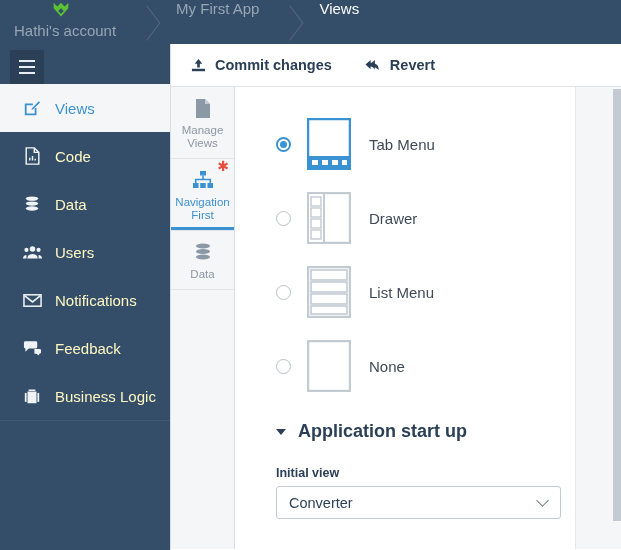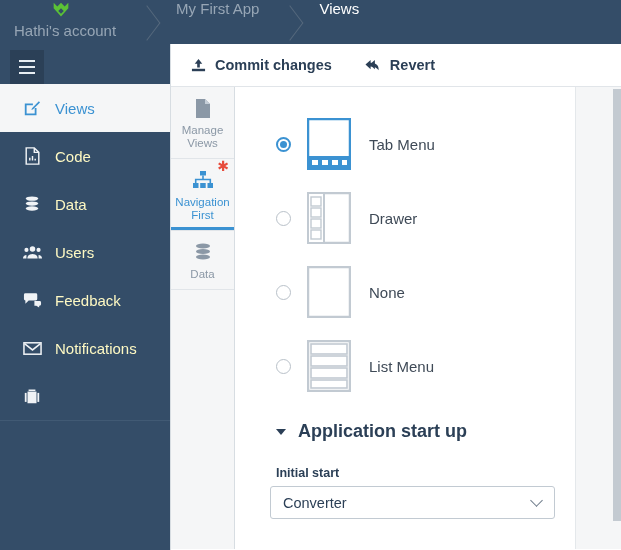--- a/index.html
+++ b/index.html
@@ -207,21 +207,21 @@
     cursor: pointer;
   }
   .section-title {
     font-size: 18px; font-weight: bold; color: #2b3f56;
   }
   .field-label {
     padding: 14px 0 6px 22px;
     font-size: 12.5px; font-weight: bold; color: #2b3f56;
   }
   .select-box {
-    margin-left: 16px;
+    margin-left: 22px;
     width: 285px; height: 33px;
     border: 1px solid #c2cad2;
     border-radius: 3px;
     background: #fff;
     display: flex; align-items: center;
     padding: 0 10px 0 12px;
     cursor: pointer;
   }
   .select-val { flex: 1; font-size: 14.5px; color: #2b3f56; }
   .select-chev {
@@ -322,47 +322,48 @@
         <path d="M0 16 c0-2.6 1.6-4 4-4 v4 Z" fill="#f0f3f6"></path>
         <path d="M22 16 c0-2.6-1.6-4-4-4 v4 Z" fill="#f0f3f6"></path>
       </svg>
     </span>
     <span>Users</span>
   </div>
 
 
   <div class="nav-item">
     <span class="nav-ico">
+      <svg width="19" height="15" viewBox="0 0 20 15">
+        <rect x="1" y="1.5" width="18" height="12" fill="none" stroke="#f0f3f6" stroke-width="1.6"></rect>
+        <path d="M1.6 2.4 L10 9 L18.4 2.4" fill="none" stroke="#f0f3f6" stroke-width="1.6"></path>
+      </svg>
+    </span>
+    <span>Notifications</span>
+  </div>
+
+  <div class="nav-item">
+    <span class="nav-ico">
       <svg width="19" height="16" viewBox="0 0 20 16">
         <path d="M1 2.5 a1.5 1.5 0 0 1 1.5-1.5 h11 a1.5 1.5 0 0 1 1.5 1.5 v4.5 a1.5 1.5 0 0 1-1.5 1.5 H6 L2.5 12 V8.5 H2.5 a1.5 1.5 0 0 1-1.5-1.5 Z" fill="#f0f3f6"></path>
         <path d="M12 9 h5.5 a1.5 1.5 0 0 1 1.5 1.5 v2 a1.5 1.5 0 0 1-1.5 1.5 H17 v2 L14 14 h-2 Z" fill="#f0f3f6"></path>
       </svg>
     </span>
     <span>Feedback</span>
-  </div>
-
-  <div class="nav-item">
-    <span class="nav-ico">
-      <svg width="19" height="15" viewBox="0 0 20 15">
-        <rect x="1" y="1.5" width="18" height="12" fill="none" stroke="#f0f3f6" stroke-width="1.6"></rect>
-        <path d="M1.6 2.4 L10 9 L18.4 2.4" fill="none" stroke="#f0f3f6" stroke-width="1.6"></path>
-      </svg>
-    </span>
-    <span>Notifications</span>
   </div>
 
   <div class="nav-item">
     <span class="nav-ico">
       <svg width="18" height="17" viewBox="0 0 20 18">
         <path d="M7 3 v-1 h6 v1" fill="none" stroke="#f0f3f6" stroke-width="1.6"></path>
         <rect x="5" y="3.5" width="10" height="13" fill="#f0f3f6"></rect>
         <rect x="2" y="5" width="2" height="10" fill="#f0f3f6"></rect>
         <rect x="16" y="5" width="2" height="10" fill="#f0f3f6"></rect>
       </svg>
     </span>
+    <span>Business Logic</span>
   </div>
 
   <div class="nav-divider"></div>
 
 </div>
 
 <div id="content">
 
   <div id="toolbar">
     <div class="tool-btn">
@@ -459,45 +460,45 @@
             </svg>
           </span>
           <span class="opt-label">Drawer</span>
         </div>
 
         <div class="opt-row">
           <span class="radio"></span>
           <span class="opt-thumb">
             <svg width="44" height="52" viewBox="0 0 44 52">
               <rect x="1" y="1" width="42" height="50" fill="#ffffff" stroke="#c2cad2" stroke-width="2.5"></rect>
-            </svg>
-          </span>
-          <span class="opt-label">None</span>
-        </div>
-
-        <div class="opt-row">
-          <span class="radio"></span>
-          <span class="opt-thumb">
-            <svg width="44" height="52" viewBox="0 0 44 52">
-              <rect x="1" y="1" width="42" height="50" fill="#ffffff" stroke="#c2cad2" stroke-width="2.5"></rect>
               <rect x="4" y="4" width="36" height="10" fill="none" stroke="#c2cad2" stroke-width="1.6"></rect>
               <rect x="4" y="16" width="36" height="10" fill="none" stroke="#c2cad2" stroke-width="1.6"></rect>
               <rect x="4" y="28" width="36" height="10" fill="none" stroke="#c2cad2" stroke-width="1.6"></rect>
               <rect x="4" y="40" width="36" height="8" fill="none" stroke="#c2cad2" stroke-width="1.6"></rect>
             </svg>
           </span>
           <span class="opt-label">List Menu</span>
         </div>
 
+        <div class="opt-row">
+          <span class="radio"></span>
+          <span class="opt-thumb">
+            <svg width="44" height="52" viewBox="0 0 44 52">
+              <rect x="1" y="1" width="42" height="50" fill="#ffffff" stroke="#c2cad2" stroke-width="2.5"></rect>
+            </svg>
+          </span>
+          <span class="opt-label">None</span>
+        </div>
+
         <div class="section-head">
           <span class="caret"></span>
           <span class="section-title">Application start up</span>
         </div>
 
-        <div class="field-label">Initial start</div>
+        <div class="field-label">Initial view</div>
 
         <div class="select-box">
           <span class="select-val">Converter</span>
           <span class="select-chev"></span>
         </div>
 
       </div>
 
       <div id="scroll-track">
         <div id="scroll-thumb"></div>

